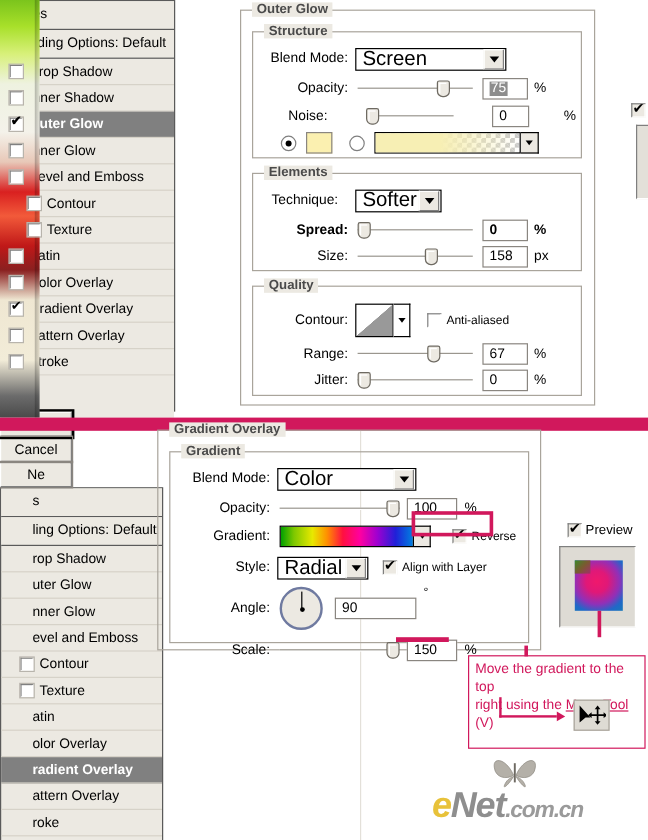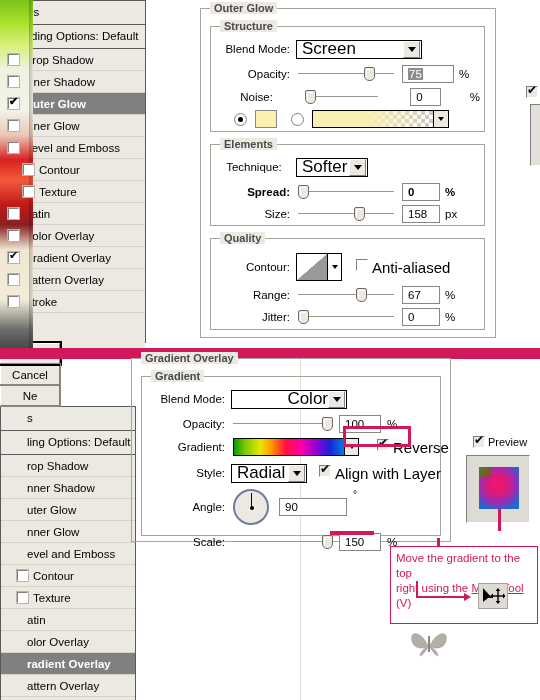--- a/index.html
+++ b/index.html
@@ -121,21 +121,21 @@
   
   .numfield {
     height: 18px; background: #ffffff; border: 1px solid #8a8680;
     font-size: 11.5px; line-height: 17px; padding-left: 5px;
   }
   .numfield.sel { background: #ffffff; }
   .numfield.sel .hl { background: #8d8d8d; color: #ffffff; padding: 0 1px; }
   .unit { font-size: 11.5px; }
 
   
-  .cb-wrap { display: flex; align-items: flex-start; gap: 4px; font-size: 15px; }
+  .cb-wrap { display: flex; align-items: flex-end; gap: 4px; font-size: 10px; }
   .cbx {
     width: 12px; height: 12px; flex: 0 0 12px; background: #ece9e2;
     border-top: 1px solid #7f7f7f; border-left: 1px solid #7f7f7f;
     border-right: 1px solid #ffffff; border-bottom: 1px solid #ffffff;
     position: relative;
   }
   .cbx.checked:after {
     content: "✔"; position: absolute; left: 0px; top: -3px;
     font-size: 12px; line-height: 12px; color: #000;
   }
@@ -310,21 +310,21 @@
           <span class="arrow"></span>
         </div>
       </div>
 
       <div class="row" style="left:8px; top:45px; width:262px;">
         <span class="lbl" style="width:72px;">Opacity:</span>
         <div class="slider" style="width:96px; margin-left:8px;">
           <div class="track"></div>
           <div class="knob" style="left:66px;"></div>
         </div>
-        <div class="numfield sel" style="width:52px; margin-left:8px;">
+        <div class="numfield sel" style="width:38px; margin-left:8px;">
           <span class="hl">75</span>
         </div>
         <span class="unit" style="margin-left:5px;">%</span>
       </div>
 
       <div class="row" style="left:8px; top:68px; width:262px;gap:24px;">
         <span class="lbl" style="width:72px;">Noise:</span>
         <div class="slider" style="width:96px; margin-left:8px;">
           <div class="track"></div>
           <div class="knob" style="left:0px;"></div>
@@ -439,23 +439,20 @@
   <div class="guide" style="left:300px;"></div>
 
   <div class="styles-list" style="left:-22px; top:359px; width:136px; height:341px;">
     <div class="sl-header" style="padding-left:26px;">s</div>
     <div class="sl-subheader" style="padding-left:26px;">ling Options: Default</div>
 
     <div class="sl-item" style="padding-left:26px;">
       <span>rop Shadow</span>
     </div>
     <div class="sl-item" style="padding-left:26px;">
-      <span>nner Shadow</span>
-    </div>
-    <div class="sl-item" style="padding-left:26px;">
       <span>uter Glow</span>
     </div>
     <div class="sl-item" style="padding-left:26px;">
       <span>nner Glow</span>
     </div>
     <div class="sl-item" style="padding-left:26px;">
       <span>evel and Emboss</span>
     </div>
     <div class="sl-item" style="padding-left:22px;">
       <span class="sl-cb" style="margin-left:-6px;"></span>
@@ -486,21 +483,21 @@
   <div class="group titled" style="left:131px; top:352px; width:320px; height:190px;">
     <div class="glabel">Gradient Overlay</div>
     <div class="gbox"></div>
 
     <div class="group" style="left:10px; top:18px; width:300px; height:166px;">
       <div class="glabel">Gradient</div>
       <div class="gbox"></div>
 
       <div class="row" style="left:8px; top:20px;">
         <span class="lbl" style="width:76px;">Blend Mode:</span>
-        <div class="dd" style="width:116px; margin-left:6px;text-align:right;">
+        <div class="dd" style="width:116px; margin-left:6px;">
           <span class="val">Color</span>
           <span class="arrow"></span>
         </div>
       </div>
 
       <div class="row" style="left:8px; top:45px;">
         <span class="lbl" style="width:76px;">Opacity:</span>
         <div class="slider" style="width:100px; margin-left:8px;">
           <div class="track"></div>
           <div class="knob" style="left:89px;"></div>
@@ -607,14 +604,17 @@
 
   <svg class="butterfly" style="position:absolute; left:406px; top:628px; width:46px; height:34px;" viewBox="0 0 46 34">
     <g fill="#b4b0a8" stroke="#8e8a82" stroke-width="0.6">
       <path d="M22 18 C16 4, 4 2, 6 12 C7 20, 16 22, 22 18 Z"></path>
       <path d="M24 18 C30 4, 42 2, 40 12 C39 20, 30 22, 24 18 Z"></path>
       <path d="M22 19 C18 26, 12 31, 15 25 C17 21, 20 20, 22 19 Z"></path>
       <path d="M24 19 C28 26, 34 31, 31 25 C29 21, 26 20, 24 19 Z"></path>
     </g>
     <rect x="22.2" y="8" width="1.6" height="16" fill="#6e6a62"></rect>
   </svg>
+  <div class="wm">
+    <span class="e">e</span><span class="net">Net</span><span class="dom">.com.cn</span>
+  </div>
 
 </div>
 
 </body></html>

